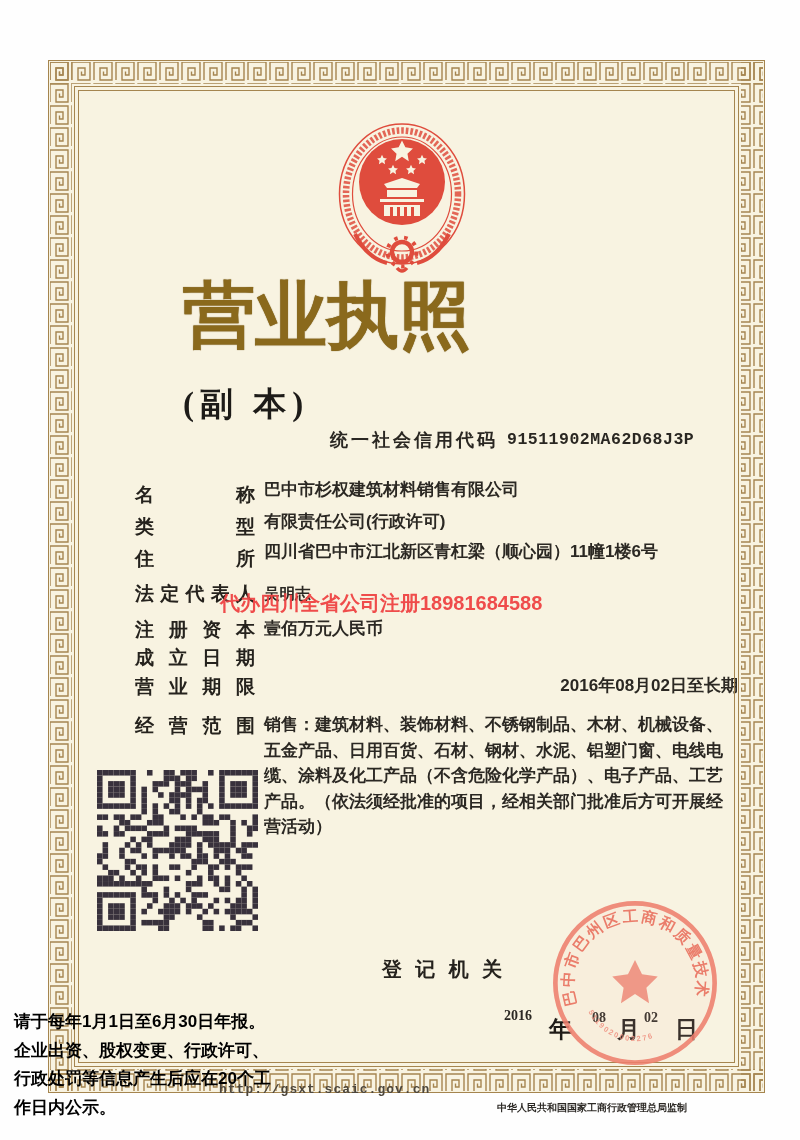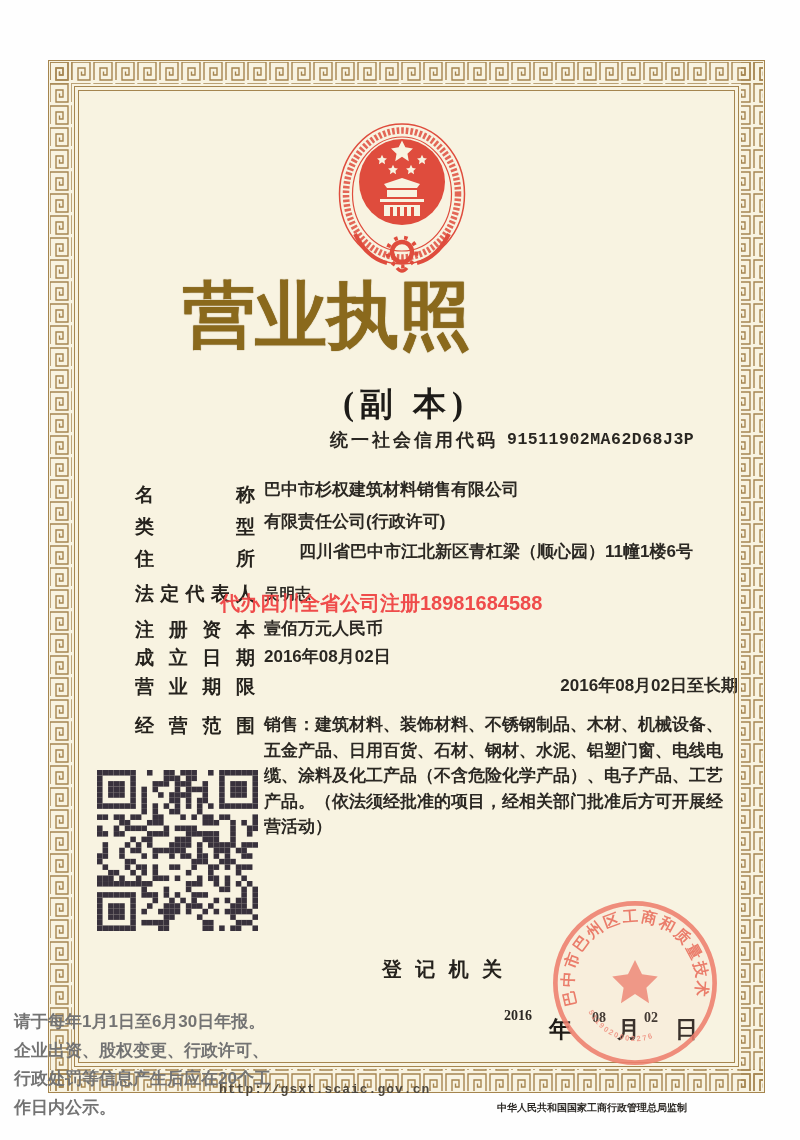--- a/index.html
+++ b/index.html
@@ -9,37 +9,37 @@
   .frame-svg{position:absolute;left:48px;top:60px;width:717px;height:1033px;z-index:2;}
   .abs{position:absolute;z-index:3;}
 
   
   .emblem{left:337px;top:122px;width:130px;height:157px;}
 
   
   .title{left:183px;top:279px;width:446px;display:flex;justify-content:space-between;
          font-size:72px;font-weight:800;color:#8a691c;font-family:"Liberation Sans",sans-serif;
          line-height:1;text-shadow:0 0 1px #6d5115;}
-  .subtitle{left:183px;top:382px;width:446px;text-align:center;font-size:33px;font-weight:600;
+  .subtitle{left:183px;top:382px;width:446px;font-size:33px;font-weight:600;
             color:#1d1b18;font-family:"Liberation Serif",serif;letter-spacing:6px;}
 
   
   .credit-label{left:330px;top:428px;font-size:18px;font-weight:700;letter-spacing:3px;
                 color:#2a2722;font-family:"Liberation Serif",serif;}
   .credit-code{left:507px;top:430px;font-size:16.5px;font-weight:600;letter-spacing:.5px;
                color:#2a2722;font-family:"Liberation Mono","DejaVu Sans Mono",monospace;}
 
   
   .flabel{position:absolute;left:135px;width:120px;display:flex;justify-content:space-between;
           font-size:19px;font-weight:700;color:#25221d;font-family:"Liberation Serif",serif;line-height:1.1;}
   .fvalue{position:absolute;left:264px;width:474px;font-size:17px;font-weight:600;color:#2b2823;
           line-height:25.5px;font-family:"Liberation Sans",sans-serif;}
   .r1l{top:485px;} .r1v{top:477px;}
   .r2l{top:517px;} .r2v{top:509px;}
-  .r3l{top:549px;} .r3v{top:539px;margin-left:35px;}
+  .r3l{top:549px;} .r3v{top:539px;}
   .r4l{top:584px;} .r4v{top:581px;font-size:15.5px;}
   .r5l{top:620px;} .r5v{top:616px;}
   .r6l{top:648px;} .r6v{top:644px;}
   .r7l{top:677px;} .r7v{top:673px;text-align:right;}
   .r8l{top:716px;} .r8v{top:712px;}
 
   
   .watermark{left:220px;top:590px;width:560px;font-size:20px;font-weight:600;color:#ef4444;
              z-index:6;letter-spacing:0;opacity:.95;white-space:nowrap;}
 
@@ -55,21 +55,21 @@
   .date-unit{position:absolute;font-family:"Liberation Serif",serif;font-weight:700;color:#1e1b17;font-size:23px;z-index:4;}
   .d-year{left:504px;top:1008px;} .d-yu{left:549px;top:1014px;}
   .d-month{left:592px;top:1010px;} .d-mu{left:617px;top:1014px;}
   .d-day{left:644px;top:1010px;} .d-du{left:675px;top:1014px;}
 
   
   .seal{left:546px;top:894px;width:178px;height:178px;z-index:5;opacity:.88;}
 
   
   .notice{left:14px;top:1008px;width:330px;z-index:7;font-size:17px;font-weight:700;
-          color:#737373;line-height:28.5px;font-family:"Liberation Sans",sans-serif;}
+          color:#000000;line-height:28.5px;font-family:"Liberation Sans",sans-serif;}
 
   
   .url{left:219px;top:1082px;font-size:13px;font-weight:700;letter-spacing:1px;color:#4c463c;
        font-family:"Liberation Mono","DejaVu Sans Mono",monospace;z-index:7;text-align:center;}
   .sys-label{left:57px;top:1103px;font-size:15px;color:#35312b;font-family:"Liberation Serif",serif;}
   .issuer{left:497px;top:1101px;font-size:10px;font-weight:600;color:#2c2925;font-family:"Liberation Serif",serif;}
 </style>
 </head>
 <body>
 
@@ -160,21 +160,20 @@
       <span>资</span>
       <span>本</span>
     </div>
   <div class="fvalue r5v">壹佰万元人民币</div>
   <div class="flabel jchars r6l">
       <span>成</span>
       <span>立</span>
       <span>日</span>
       <span>期</span>
     </div>
-  <div class="fvalue r6v">2016年08月02日</div>
   <div class="flabel jchars r7l">
       <span>营</span>
       <span>业</span>
       <span>期</span>
       <span>限</span>
     </div>
   <div class="fvalue r7v">2016年08月02日至长期</div>
   <div class="flabel jchars r8l">
       <span>经</span>
       <span>营</span>

